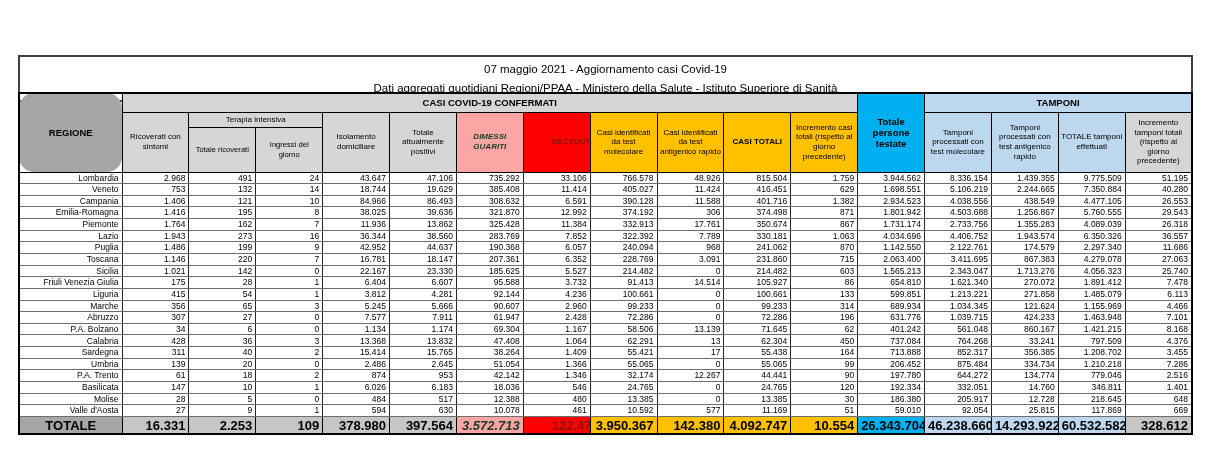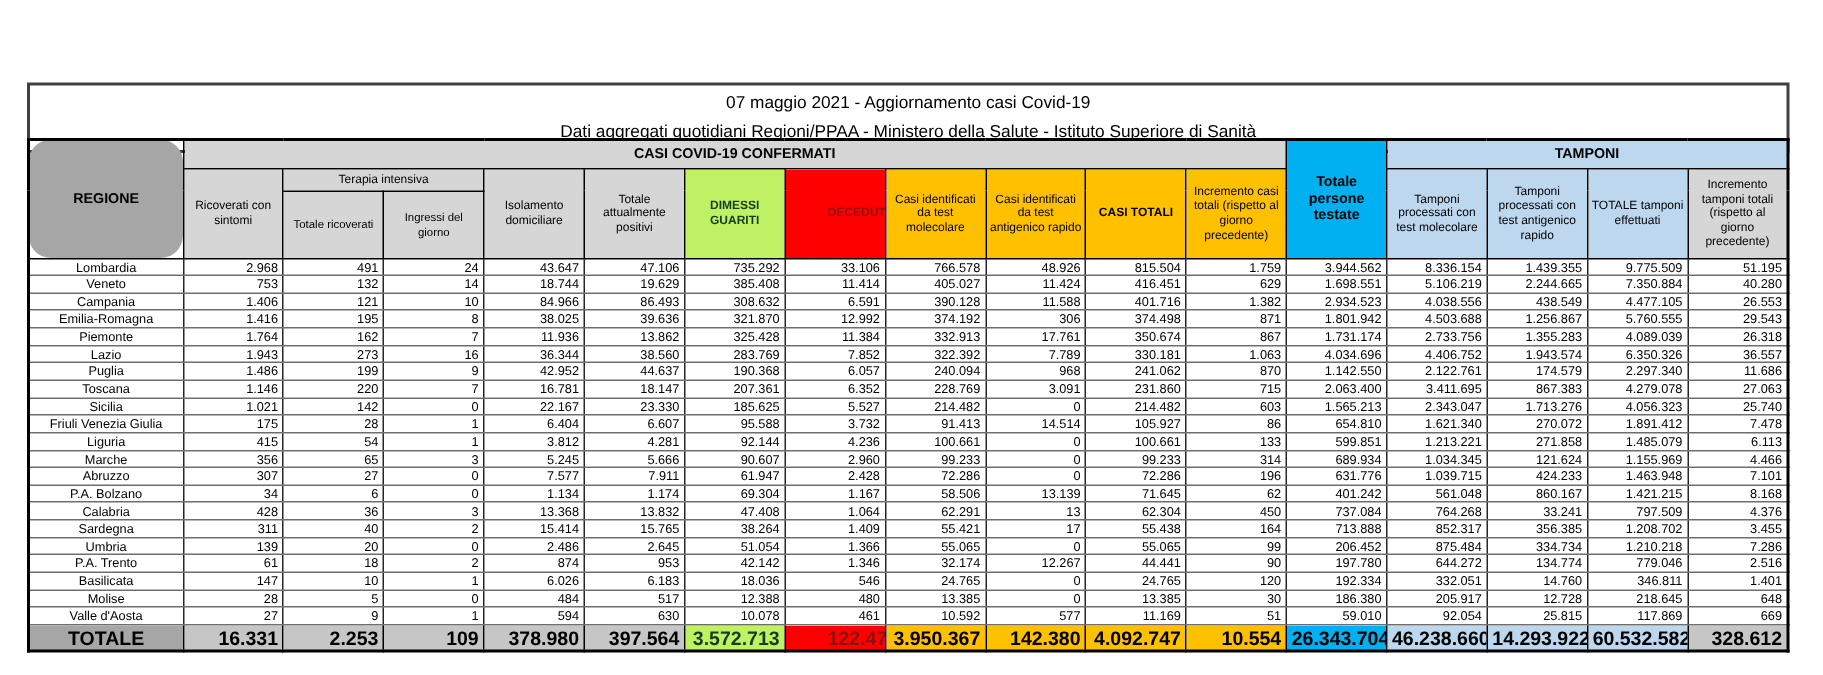--- a/index.html
+++ b/index.html
@@ -20,36 +20,36 @@
     font-weight:normal; font-size:7.6px; line-height:1.2; text-align:center; vertical-align:middle;
     padding:1px 2px; overflow:hidden;
   }
   tr.group-row th { height:19px; font-size:9.5px; font-weight:bold; }
   tr.terapia-row th { height:15px; font-size:8px; }
   tr.cols-row th { height:45px; }
 
   th.regione { background:#A6A6A6; font-weight:bold; font-size:8.5px;border-radius:15px; }
   th.bold { font-weight:bold; }
 
-  .bg-green  { background:#bef264; color:#173b23; }
+  .bg-green  { background:#fca5a5; color:#173b23;font-style:italic; }
   .bg-red    { background:#FF0000; color:#8f100a;padding-left:28px; }
   .bg-yellow { background:#FFC000; color:#000; }
   .bg-cyan   { background:#00B0F0; color:#000; }
   .bg-blue   { background:#BDD7EE; color:#000; }
   .bg-gray   { background:#C6C6C6; color:#000; }
   .bg-dgray  { background:#A6A6A6; color:#000; }
 
   tbody td {
     border-left:1px solid #262626; border-right:1px solid #262626;
     border-top:1px solid #6e6e6e; border-bottom:1px solid #6e6e6e;
     background:#fff; color:#000;
     height:11.65px; font-size:8.5px; line-height:1; vertical-align:middle;
     padding:0 3px; overflow:hidden; white-space:nowrap;
   }
-  tbody td.region { text-align:center; }
+  tbody td.region { text-align:right; }
   tbody td.num { text-align:right; }
 
   tfoot td {
     border:1px solid #000; height:18px; font-size:13px; font-weight:bold;
     padding:0 3px; vertical-align:middle; white-space:nowrap; overflow:hidden;
   }
   tfoot td.num { text-align:right; }
   tfoot td.label { text-align:center; }
 </style>
 </head>

